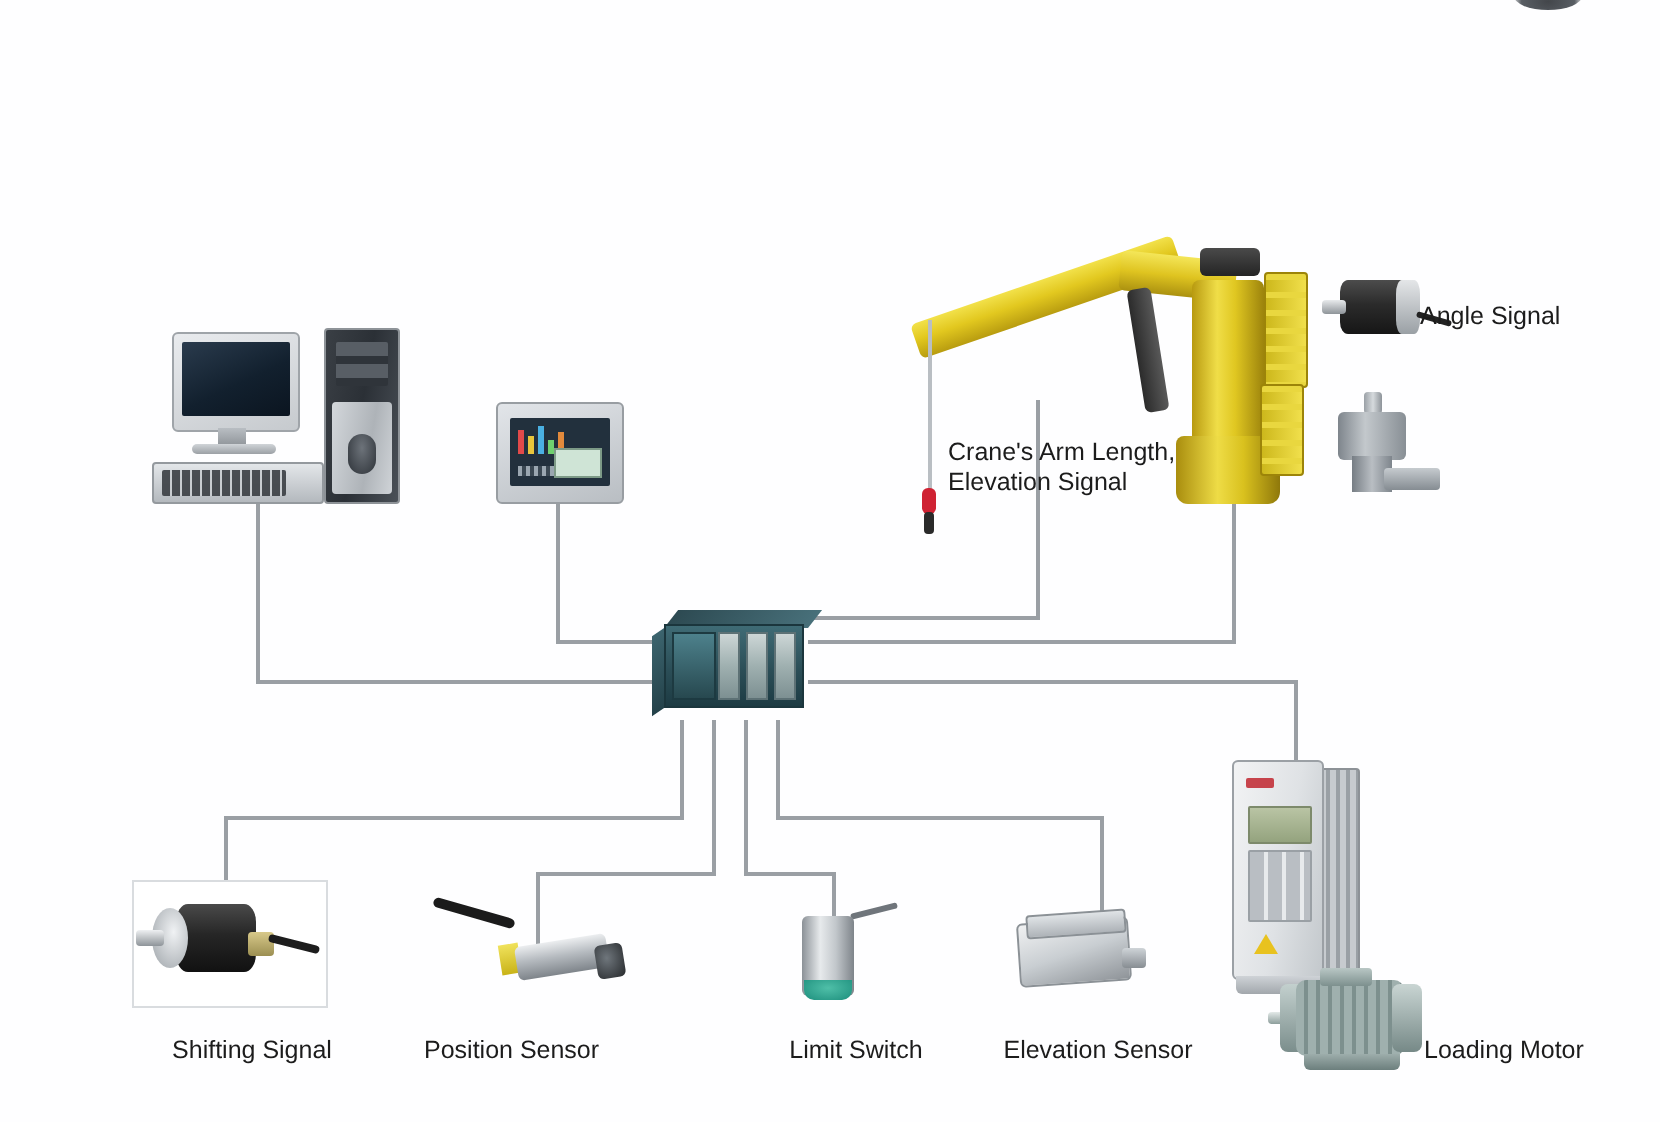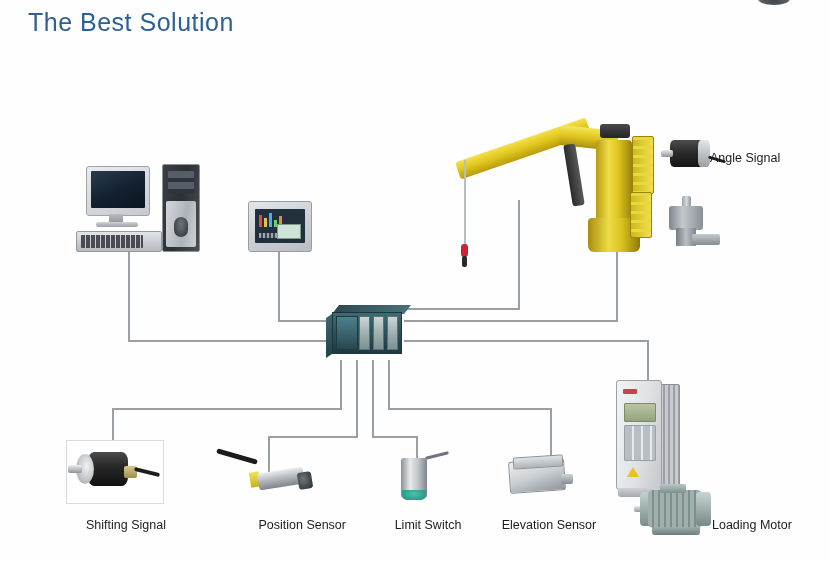--- a/index.html
+++ b/index.html
@@ -412,21 +412,20 @@
     position: absolute; left: 18px; top: 43px; width: 48px; height: 8px;
     background: linear-gradient(180deg,#9dadab,#6c7f7d); border-radius: 0 0 3px 3px;
   }
 </style>
 </head>
 <body>
 
 <div id="page">
 
   <div class="header">
-    <span class="title-en">The Best Solution</span>
   </div>
   <div class="top-crop"></div>
 
   <div class="wire v" style="left:128px; top:252px; height:90px;"></div>
   <div class="wire h" style="left:128px; top:340px; width:200px;"></div>
 
   <div class="wire v" style="left:278px; top:250px; height:72px;"></div>
   <div class="wire h" style="left:278px; top:320px; width:50px;"></div>
 
   <div class="wire v" style="left:518px; top:200px; height:110px;"></div>
@@ -511,20 +510,22 @@
     <div class="crane-cap"></div>
     <div class="crane-base"></div>
     <div class="crane-rail" style="left:184px; top:18px; height:56px;"></div>
     <div class="crane-rail" style="left:182px; top:74px; height:44px;"></div>
   </div>
 
   <div class="hook-line" style="left:464px; top:160px; height:96px;"></div>
   <div class="hook-mark" style="left:461px; top:244px;"></div>
   <div class="hook-tip" style="left:462px; top:256px;"></div>
 
+  <div class="label" style="left:474px; top:219px; width:150px;">Crane's Arm Length,
+Elevation Signal</div>
 
   <div class="device" style="left:658px; top:136px; width:70px; height:36px;">
     <div class="enc-body"></div>
     <div class="enc-cap"></div>
     <div class="enc-shaft"></div>
     <div class="enc-cable"></div>
   </div>
   <div class="label" style="left:710px; top:151px; width:120px;">Angle Signal</div>
 
   <div class="device" style="left:662px; top:196px; width:70px; height:52px;">
@@ -554,21 +555,21 @@
     <div class="sc-cable"></div>
   </div>
   <div class="label" style="left:66px; top:518px; width:120px; text-align:center;">Shifting Signal</div>
 
   <div class="device" style="left:216px; top:448px; width:110px; height:54px;">
     <div class="ps-cable"></div>
     <div class="ps-band"></div>
     <div class="ps-barrel"></div>
     <div class="ps-head"></div>
   </div>
-  <div class="label" style="left:222px; top:518px; width:124px; text-align:right;">Position Sensor</div>
+  <div class="label" style="left:212px; top:518px; width:124px; text-align:left;">Position Sensor</div>
 
   <div class="device" style="left:395px; top:452px; width:60px; height:50px;">
     <div class="ls-cable"></div>
     <div class="ls-barrel"></div>
     <div class="ls-face"></div>
   </div>
   <div class="label" style="left:373px; top:518px; width:110px; text-align:center;">Limit Switch</div>
 
   <div class="device" style="left:505px; top:452px; width:80px; height:48px;">
     <div class="es-body"></div>

